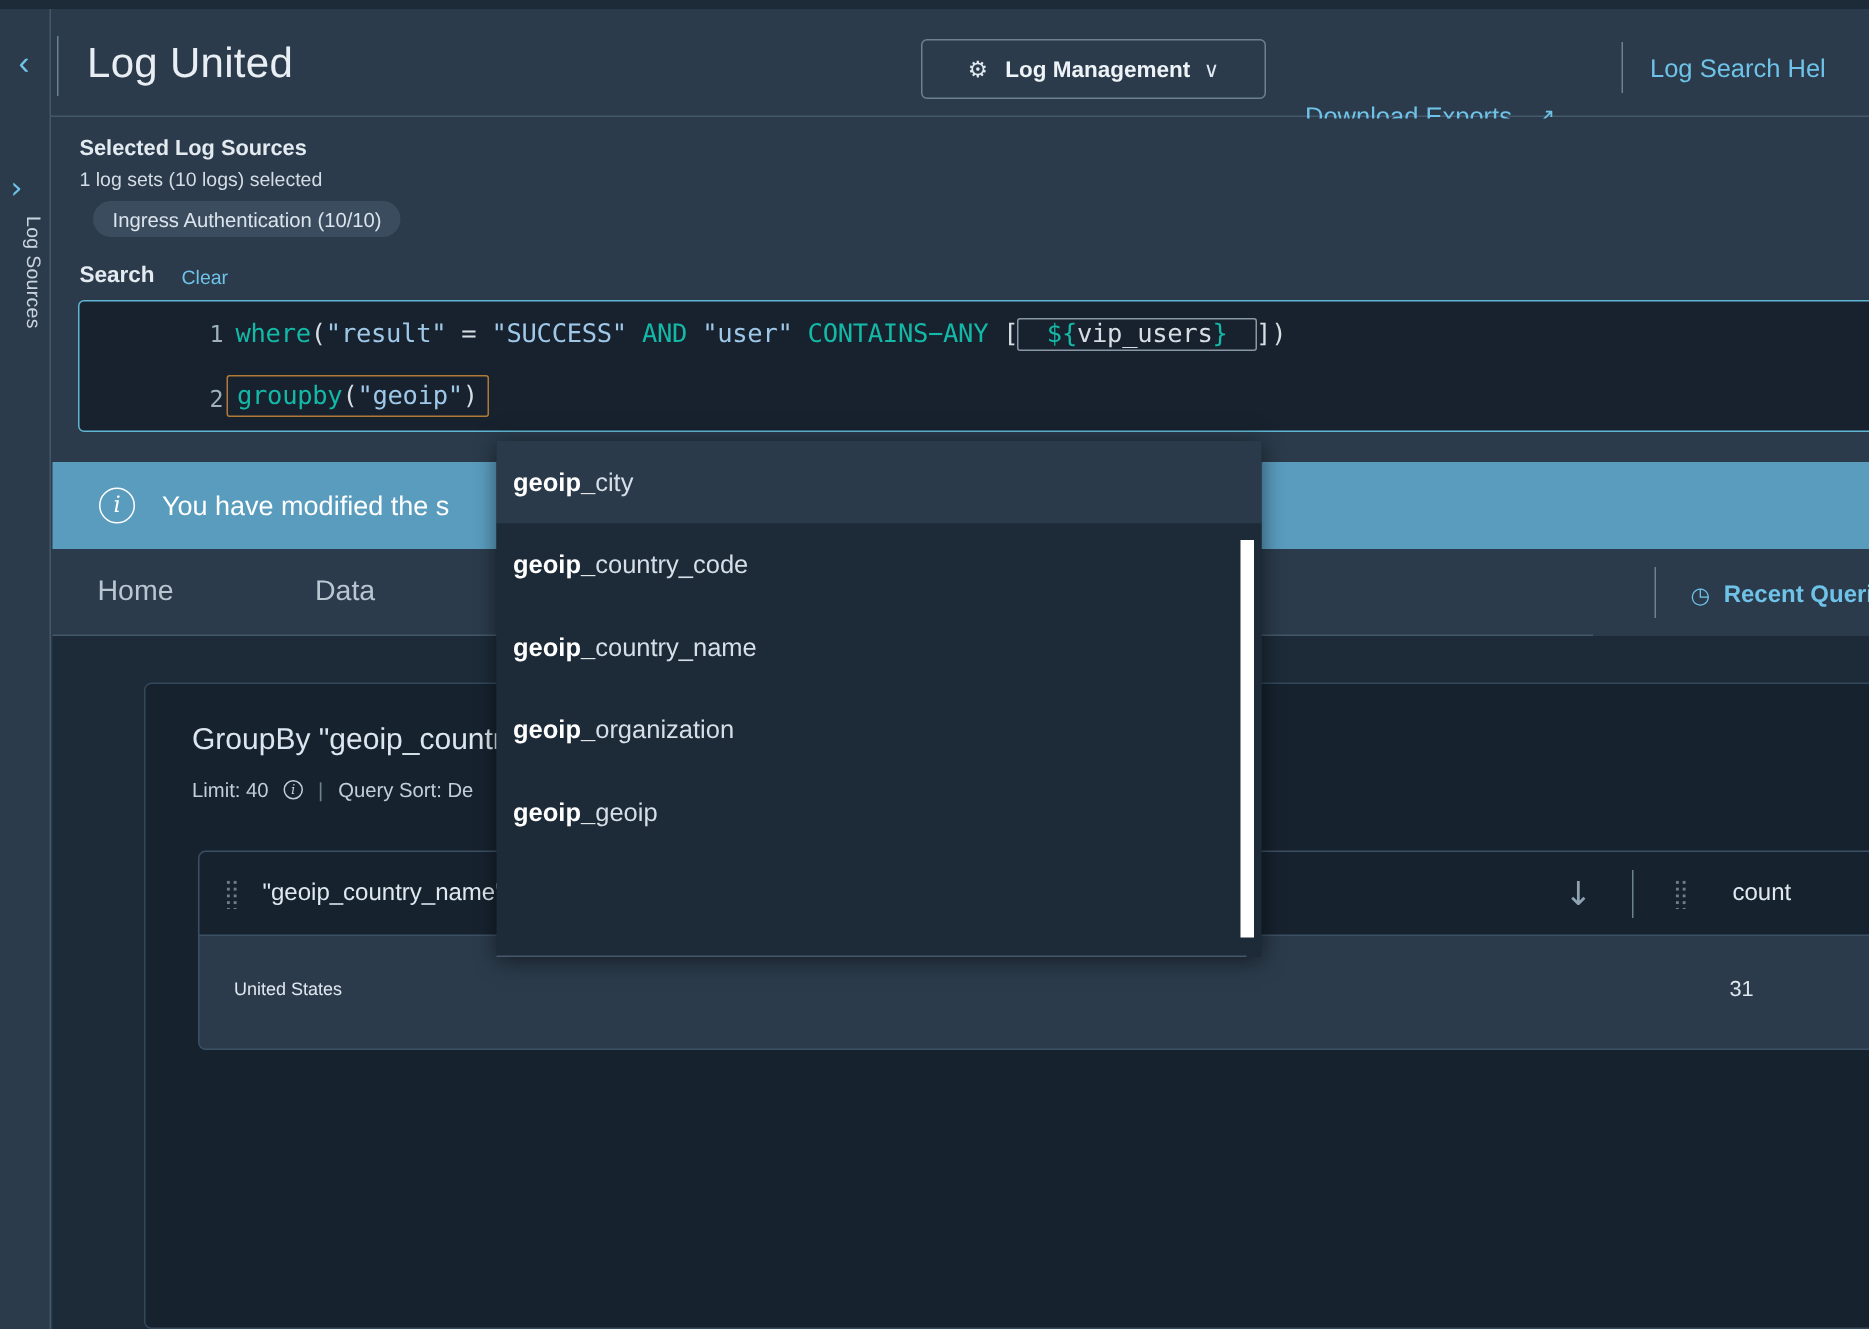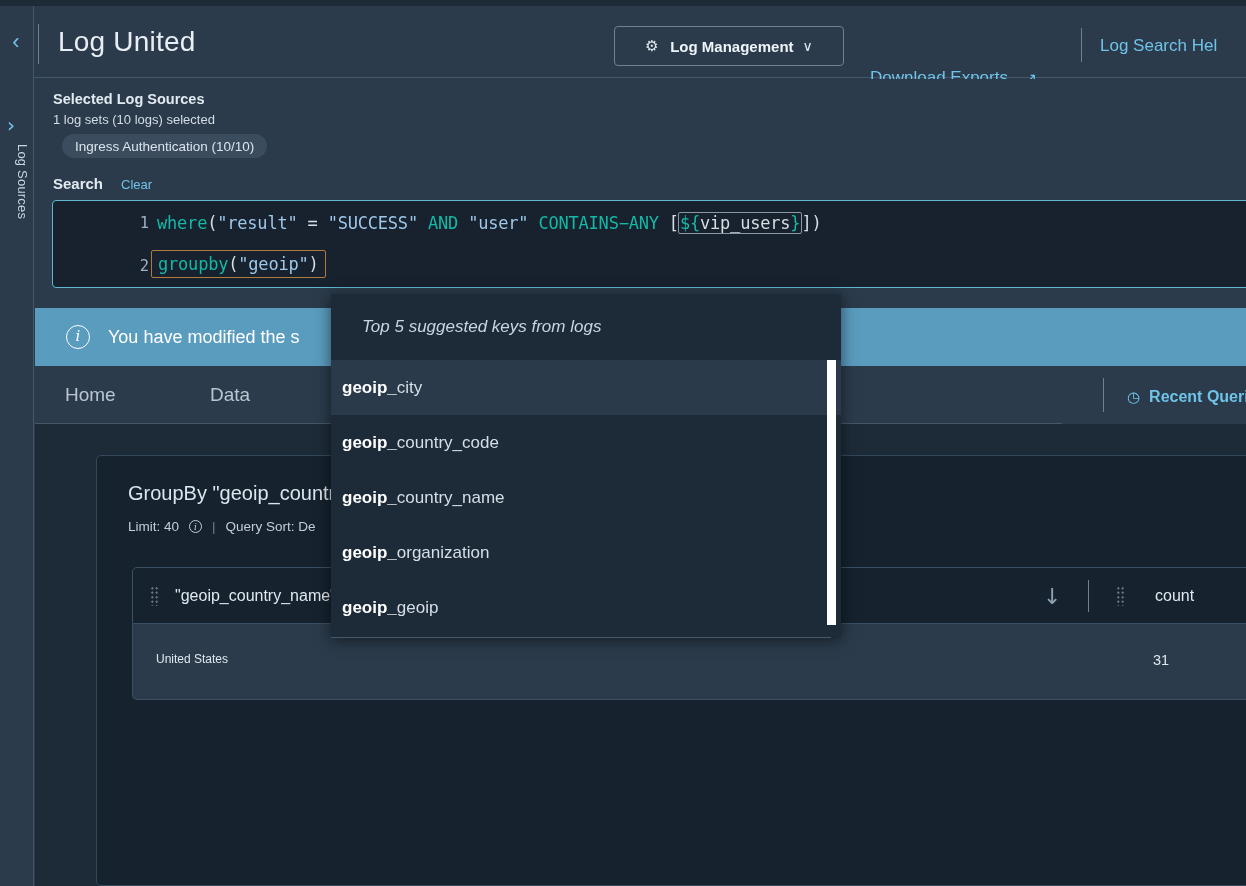--- a/index.html
+++ b/index.html
@@ -88,21 +88,21 @@
   .ln2 { left:60px; top:56px; }
   .code { position:absolute; left:104px; white-space:pre; letter-spacing:-0.2px; }
   .code1 { top:11px; }
   .code2 { top:52px; padding:3px 6px; margin-left:-6px; margin-top:-3px;
            border:1px solid #b07a38; border-radius:2px; }
   .kw  { color:#14b8a6; }
   .str { color:#9ec7e8; }
   .pn  { color:#d6dde3; }
   .varbox {
     display:inline-block; border:1px solid #8a98a5; border-radius:2px;
-    padding:0 1px; margin:0 -1px;
+    padding:0 19px; margin:0 -1px;
   }
 
   
   .banner {
     position:absolute; left:35px; top:308px; width:1211px; height:58px;
     background:#5a9cbe; display:flex; align-items:center; padding-left:31px; gap:18px;
   }
   .info-i {
     width:24px; height:24px; border:1.6px solid #ffffff; border-radius:50%;
     color:#fff; font-size:15px; line-height:21px; text-align:center;
@@ -264,21 +264,20 @@
         </div>
         <div class="trow">
           <div class="td" style="left:23px;">United States</div>
           <div class="td-count">31</div>
         </div>
       </div>
     </div>
   </div>
 
   <div class="suggest">
-    <div class="sg-head">Top 5 suggested keys from logs</div>
     <div id="sg-list">
         <div class="sg-item active">
           <b>geoip_</b>
           <span>city</span>
         </div>
         <div class="sg-item">
           <b>geoip_</b>
           <span>country_code</span>
         </div>
         <div class="sg-item">

